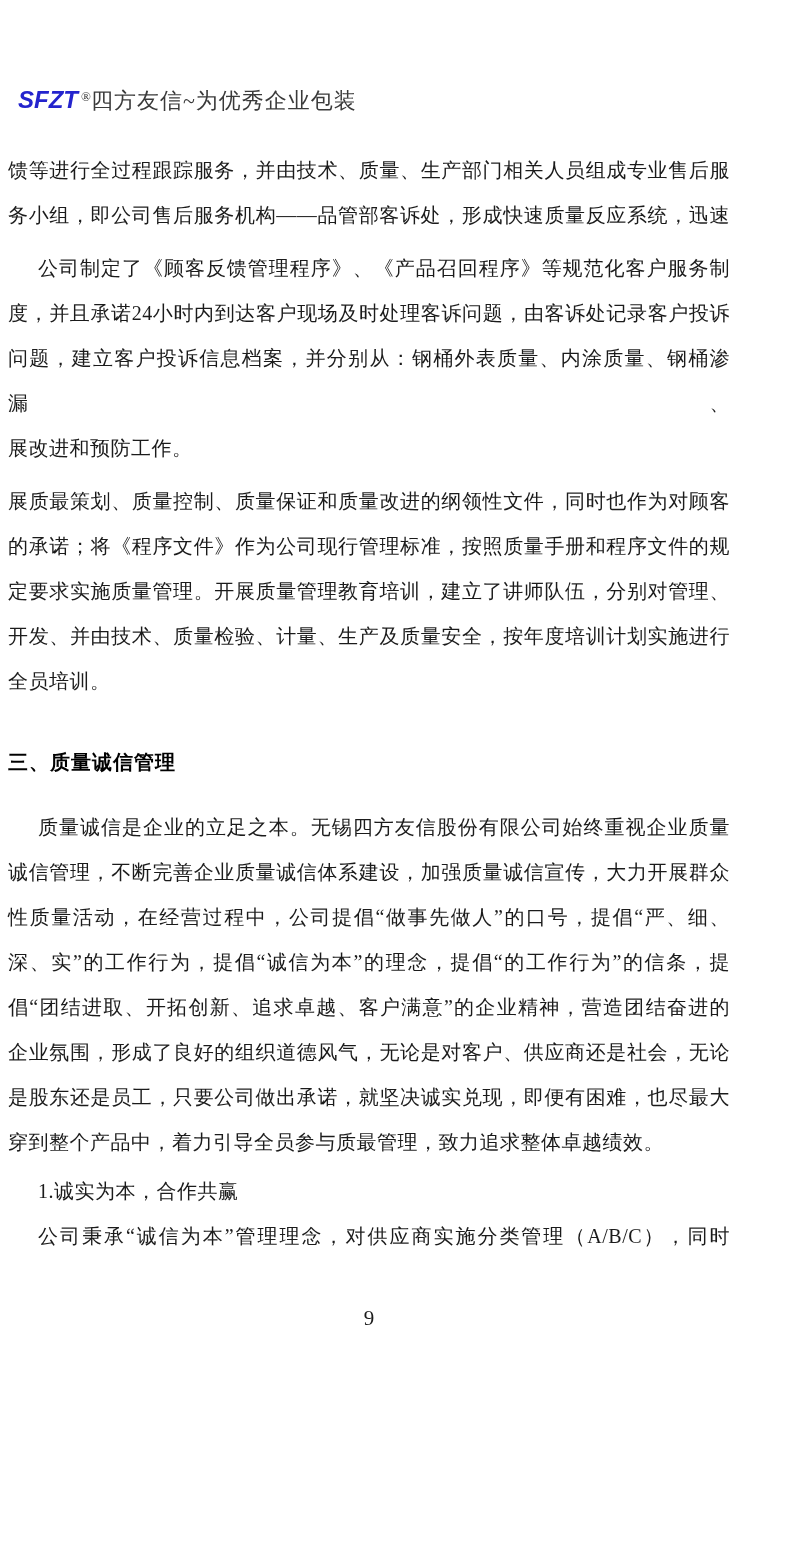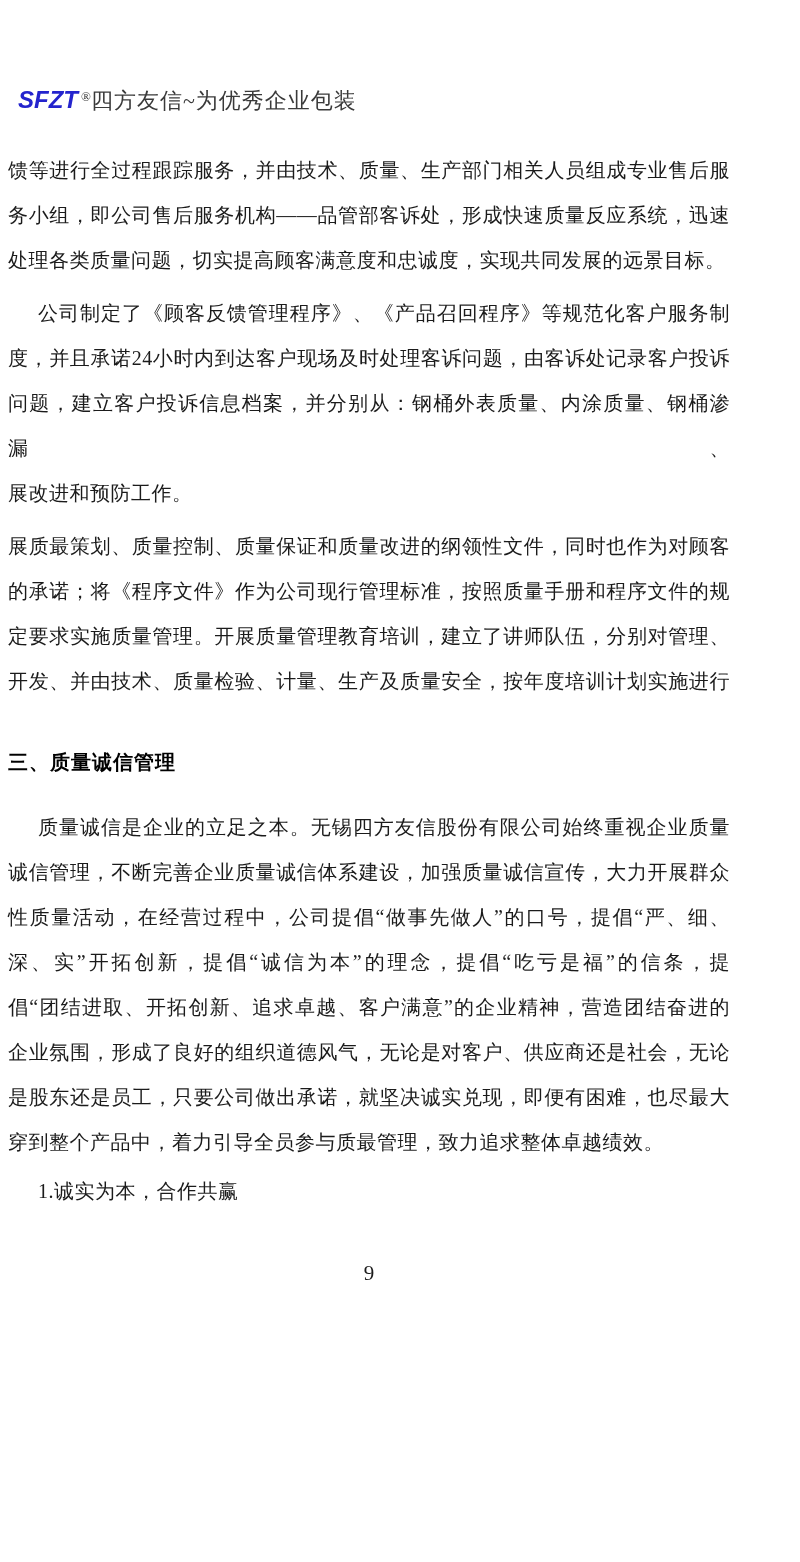--- a/index.html
+++ b/index.html
@@ -81,50 +81,53 @@
 
 <div class="page">
 
   <div class="brand">
     <span class="brand-sfzt" style="color: rgb(36, 36, 205);">SFZT</span><span class="brand-reg">®</span><span class="brand-tagline" style="color: rgb(58, 58, 58);">四方友信~为优秀企业包装</span>
   </div>
 
   <div class="para first-para">
       <div class="ln">馈等进行全过程跟踪服务，并由技术、质量、生产部门相关人员组成专业售后服</div>
       <div class="ln">务小组，即公司售后服务机构——品管部客诉处，形成快速质量反应系统，迅速</div>
-      <div class="ln ln-last">处理各类质量问题，切实提高顾客满意度和忠诚度，实现共同发展的远景目标。</div>
     </div>
 
   <div class="para">
       <div class="ln indent">公司制定了《顾客反馈管理程序》、《产品召回程序》等规范化客户服务制</div>
       <div class="ln">度，并且承诺24小时内到达客户现场及时处理客诉问题，由客诉处记录客户投诉</div>
       <div class="ln">问题，建立客户投诉信息档案，并分别从：钢桶外表质量、内涂质量、钢桶渗漏、</div>
       <div class="ln ln-last">展改进和预防工作。</div>
     </div>
 
   <div class="para">
       <div class="ln">展质最策划、质量控制、质量保证和质量改进的纲领性文件，同时也作为对顾客</div>
       <div class="ln">的承诺；将《程序文件》作为公司现行管理标准，按照质量手册和程序文件的规</div>
       <div class="ln">定要求实施质量管理。开展质量管理教育培训，建立了讲师队伍，分别对管理、</div>
       <div class="ln">开发、并由技术、质量检验、计量、生产及质量安全，按年度培训计划实施进行</div>
+      <div class="ln ln-last">全员培训。</div>
     </div>
 
   <h2 class="section-heading">三、质量诚信管理</h2>
 
   <div class="para tight">
       <div class="ln indent">质量诚信是企业的立足之本。无锡四方友信股份有限公司始终重视企业质量</div>
       <div class="ln">诚信管理，不断完善企业质量诚信体系建设，加强质量诚信宣传，大力开展群众</div>
       <div class="ln">性质量活动，在经营过程中，公司提倡“做事先做人”的口号，提倡“严、细、</div>
-      <div class="ln">深、实”开拓创新，提倡“诚信为本”的理念，提倡“吃亏是福”的信条，提</div>
+      <div class="ln">深、实”的工作行为，提倡“诚信为本”的理念，提倡“的工作行为”的信条，提</div>
       <div class="ln">倡“团结进取、开拓创新、追求卓越、客户满意”的企业精神，营造团结奋进的</div>
       <div class="ln">企业氛围，形成了良好的组织道德风气，无论是对客户、供应商还是社会，无论</div>
       <div class="ln">是股东还是员工，只要公司做出承诺，就坚决诚实兑现，即便有困难，也尽最大</div>
       <div class="ln ln-last">穿到整个产品中，着力引导全员参与质最管理，致力追求整体卓越绩效。</div>
     </div>
 
   <div class="para nomargin">
     <div class="ln ln-last indent">1.诚实为本，合作共赢</div>
   </div>
 
+  <div class="para nomargin">
+      <div class="ln indent">公司秉承“诚信为本”管理理念，对供应商实施分类管理（A/B/C），同时</div>
+    </div>
 
   <div class="page-number">9</div>
 
 </div>
 
 </body></html>

